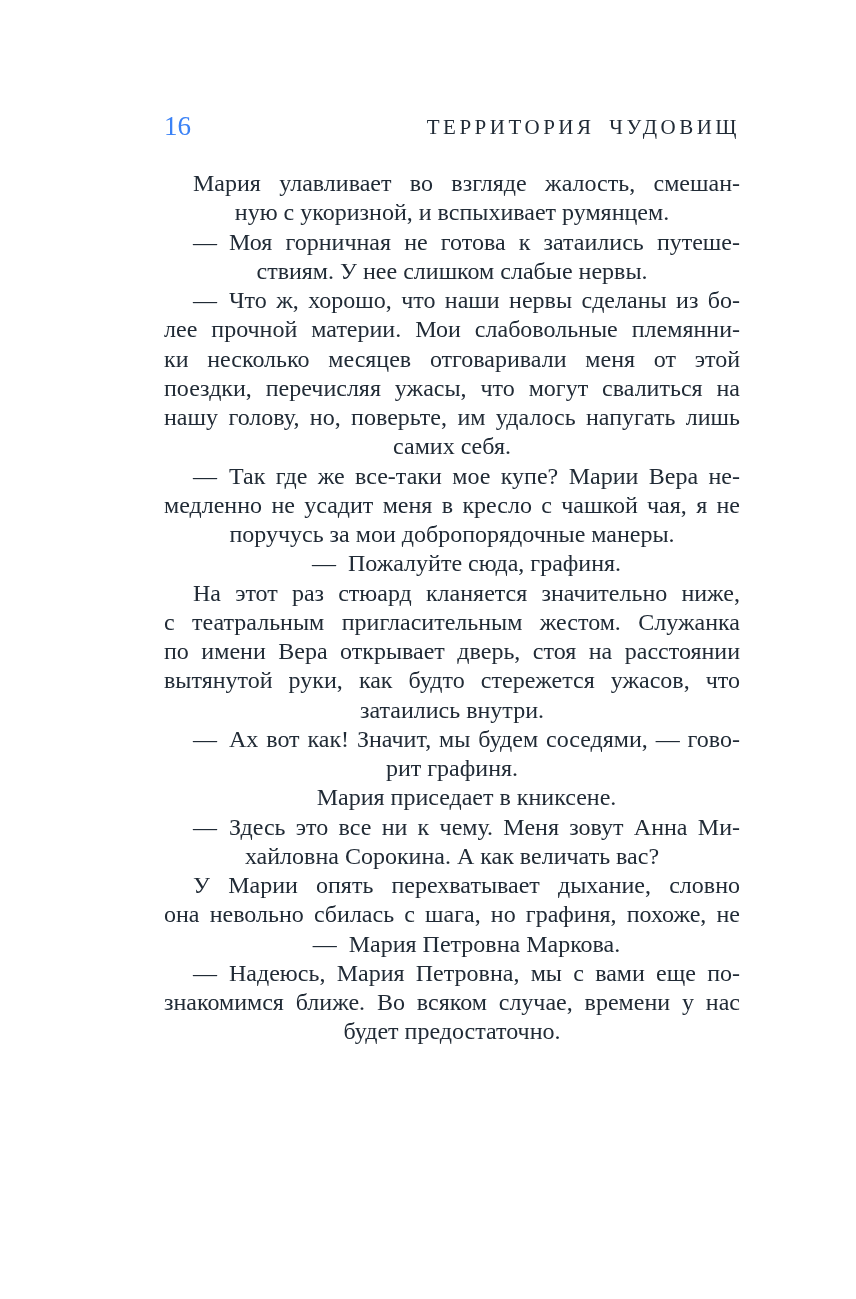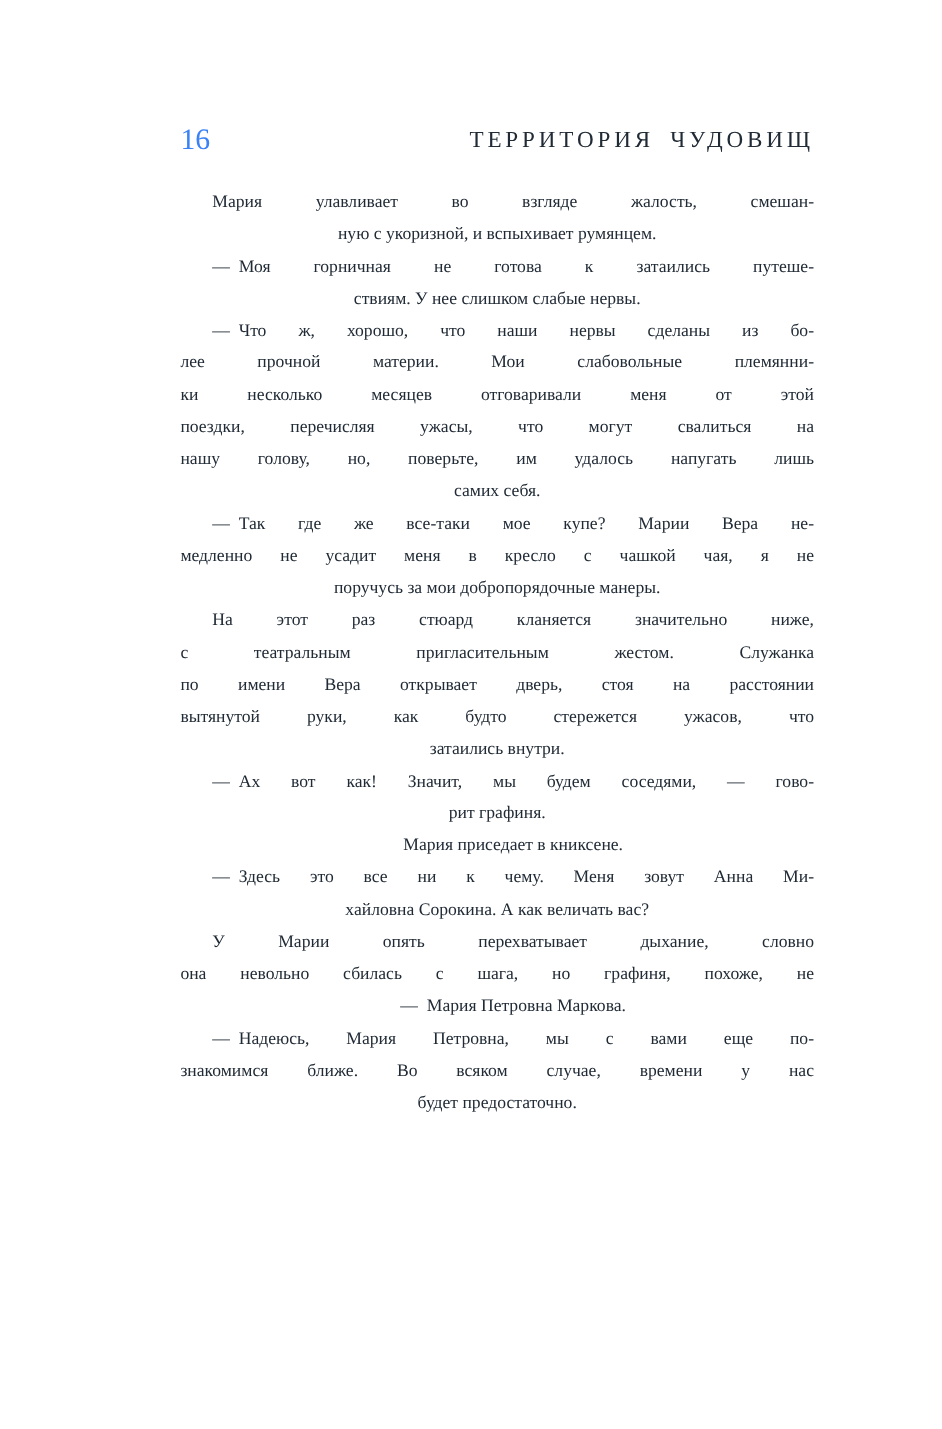--- a/index.html
+++ b/index.html
@@ -41,21 +41,21 @@
     line-height: 32px;
     letter-spacing: 3.5px;
     word-spacing: 6px;
     color: #212b36;
   }
   .text-block {
     position: absolute;
     top: 169px;
     left: 164px;
     width: 576px;
-    font-size: 16px;
+    font-size: 24px;
     line-height: 29.25px;
   }
   .paragraph {
     margin: 0;
     padding: 0;
   }
   .line {
     text-align: center;
     white-space: normal;
   }
@@ -92,20 +92,23 @@
         <div class="line fill">поездки, перечисляя ужасы, что могут свалиться на</div>
         <div class="line fill">нашу голову, но, поверьте, им удалось напугать лишь</div>
         <div class="line">самих себя.</div>
       </div>
       <div class="paragraph">
         <div class="line first fill">— Так где же все-таки мое купе? Марии Вера не-</div>
         <div class="line fill">медленно не усадит меня в кресло с чашкой чая, я не</div>
         <div class="line">поручусь за мои добропорядочные манеры.</div>
       </div>
       <div class="paragraph">
+        <div class="line first">— Пожалуйте сюда, графиня.</div>
+      </div>
+      <div class="paragraph">
         <div class="line first fill">На этот раз стюард кланяется значительно ниже,</div>
         <div class="line fill">с театральным пригласительным жестом. Служанка</div>
         <div class="line fill">по имени Вера открывает дверь, стоя на расстоянии</div>
         <div class="line fill">вытянутой руки, как будто стережется ужасов, что</div>
         <div class="line">затаились внутри.</div>
       </div>
       <div class="paragraph">
         <div class="line first fill">— Ах вот как! Значит, мы будем соседями, — гово-</div>
         <div class="line">рит графиня.</div>
       </div>

